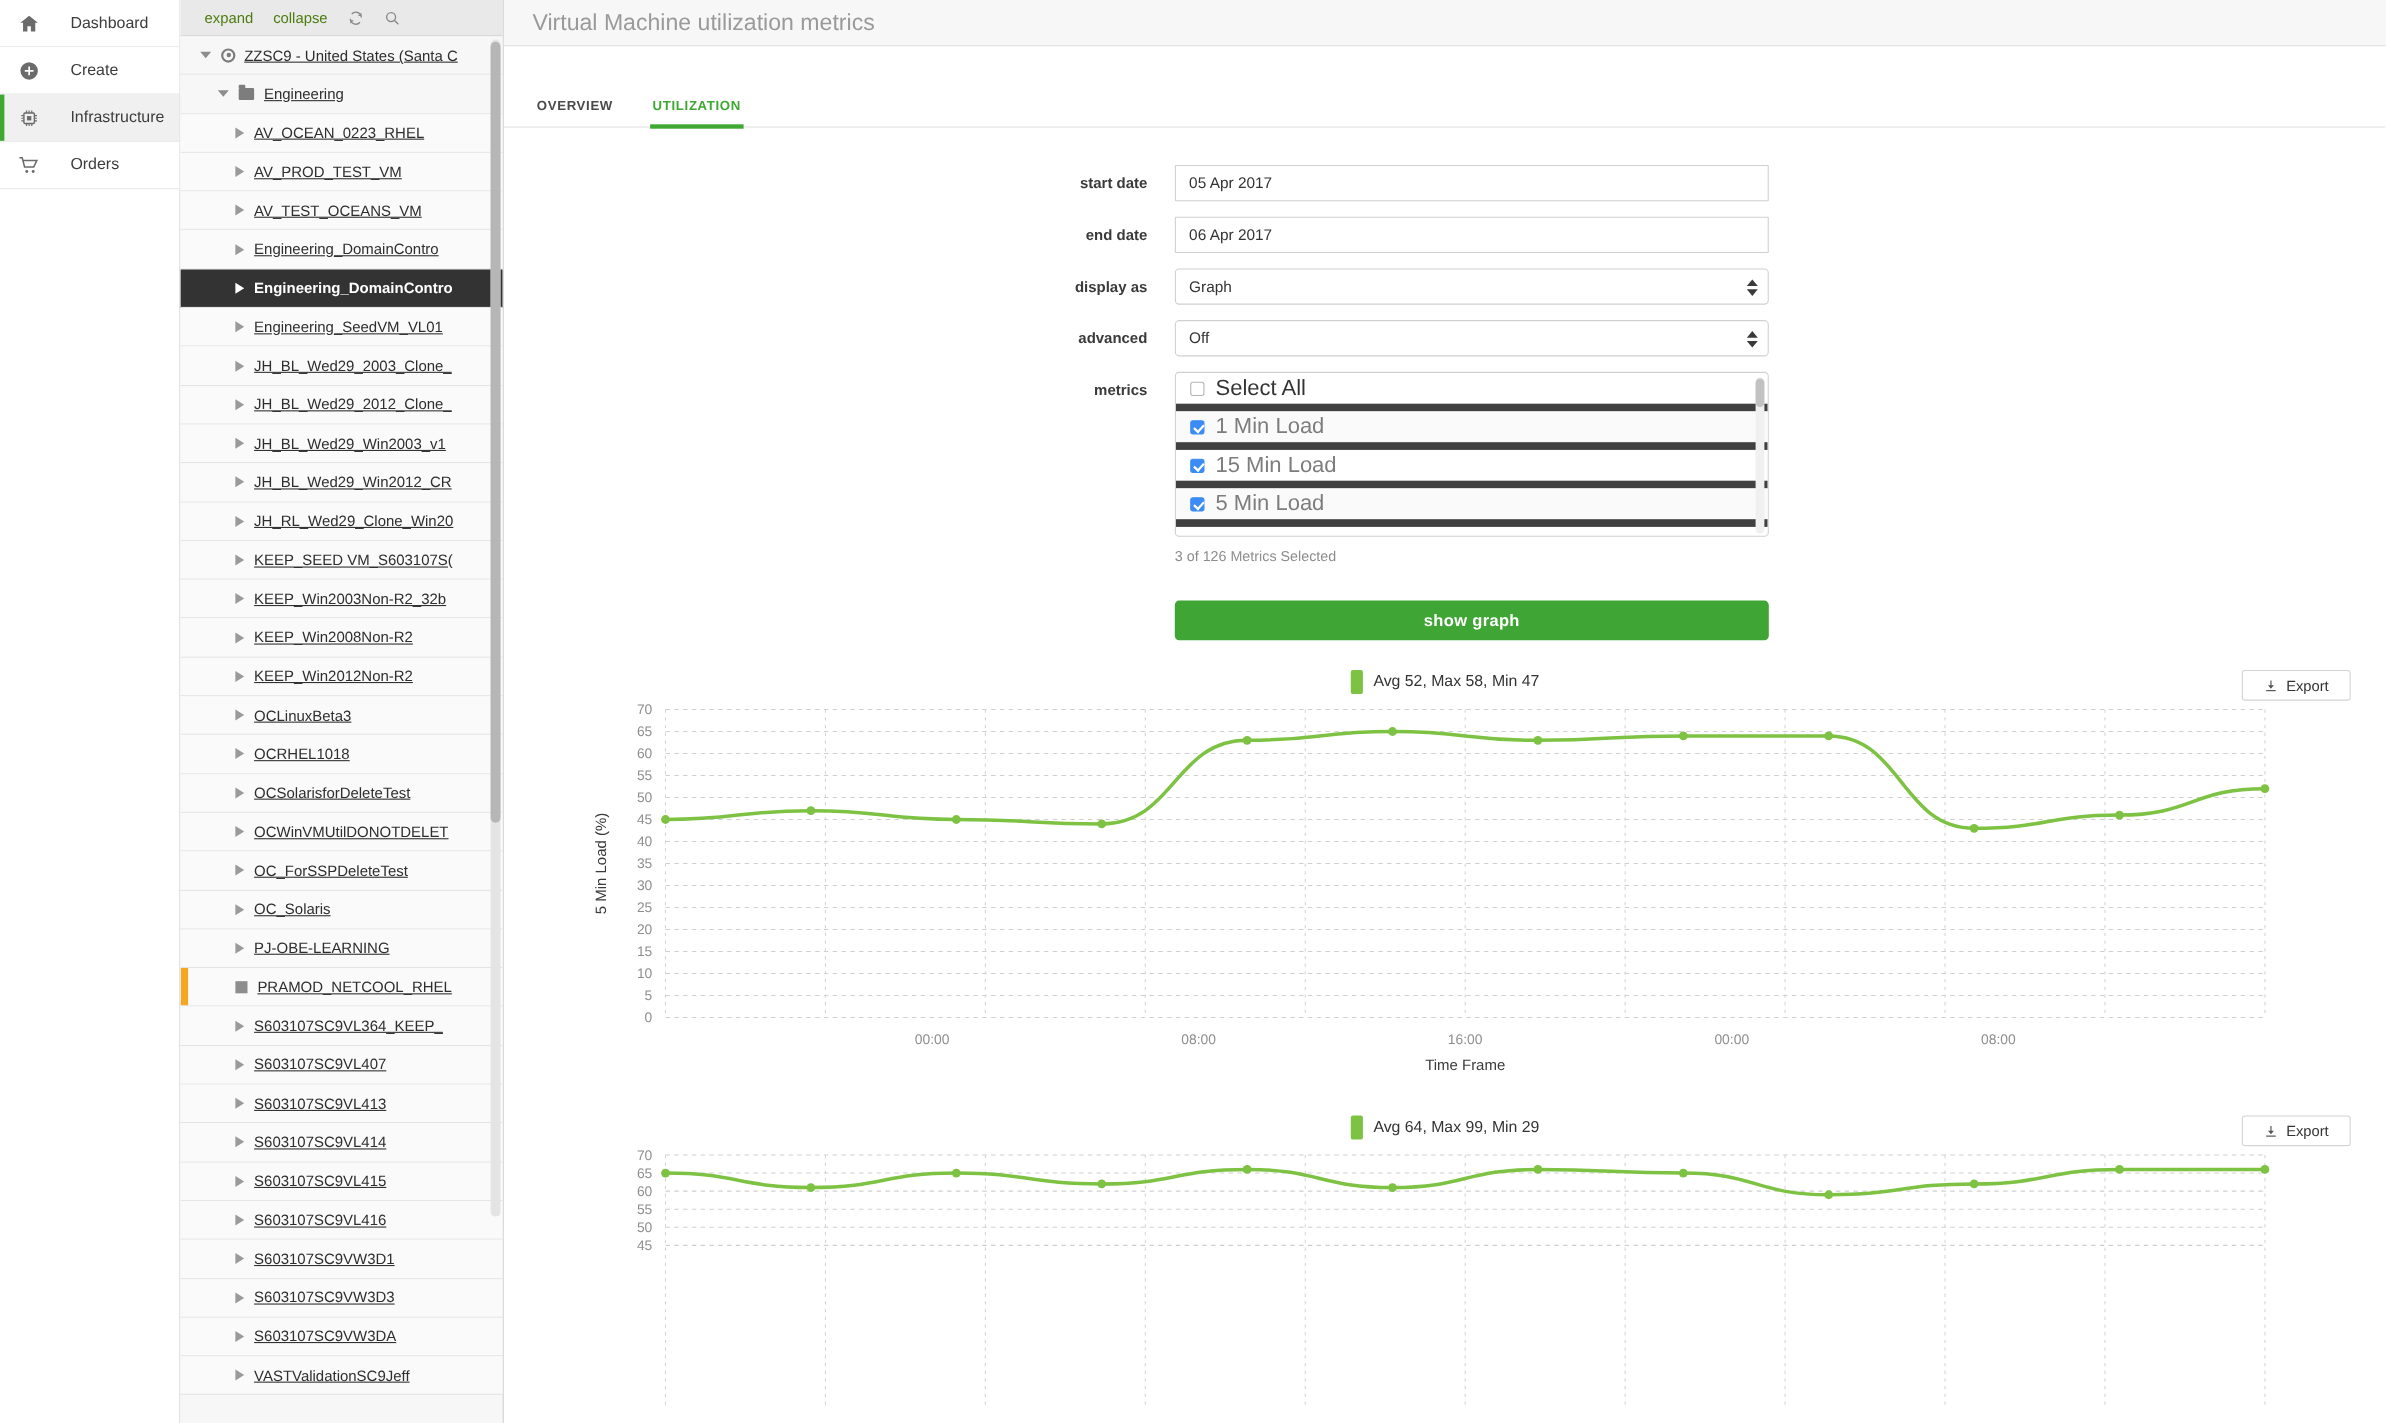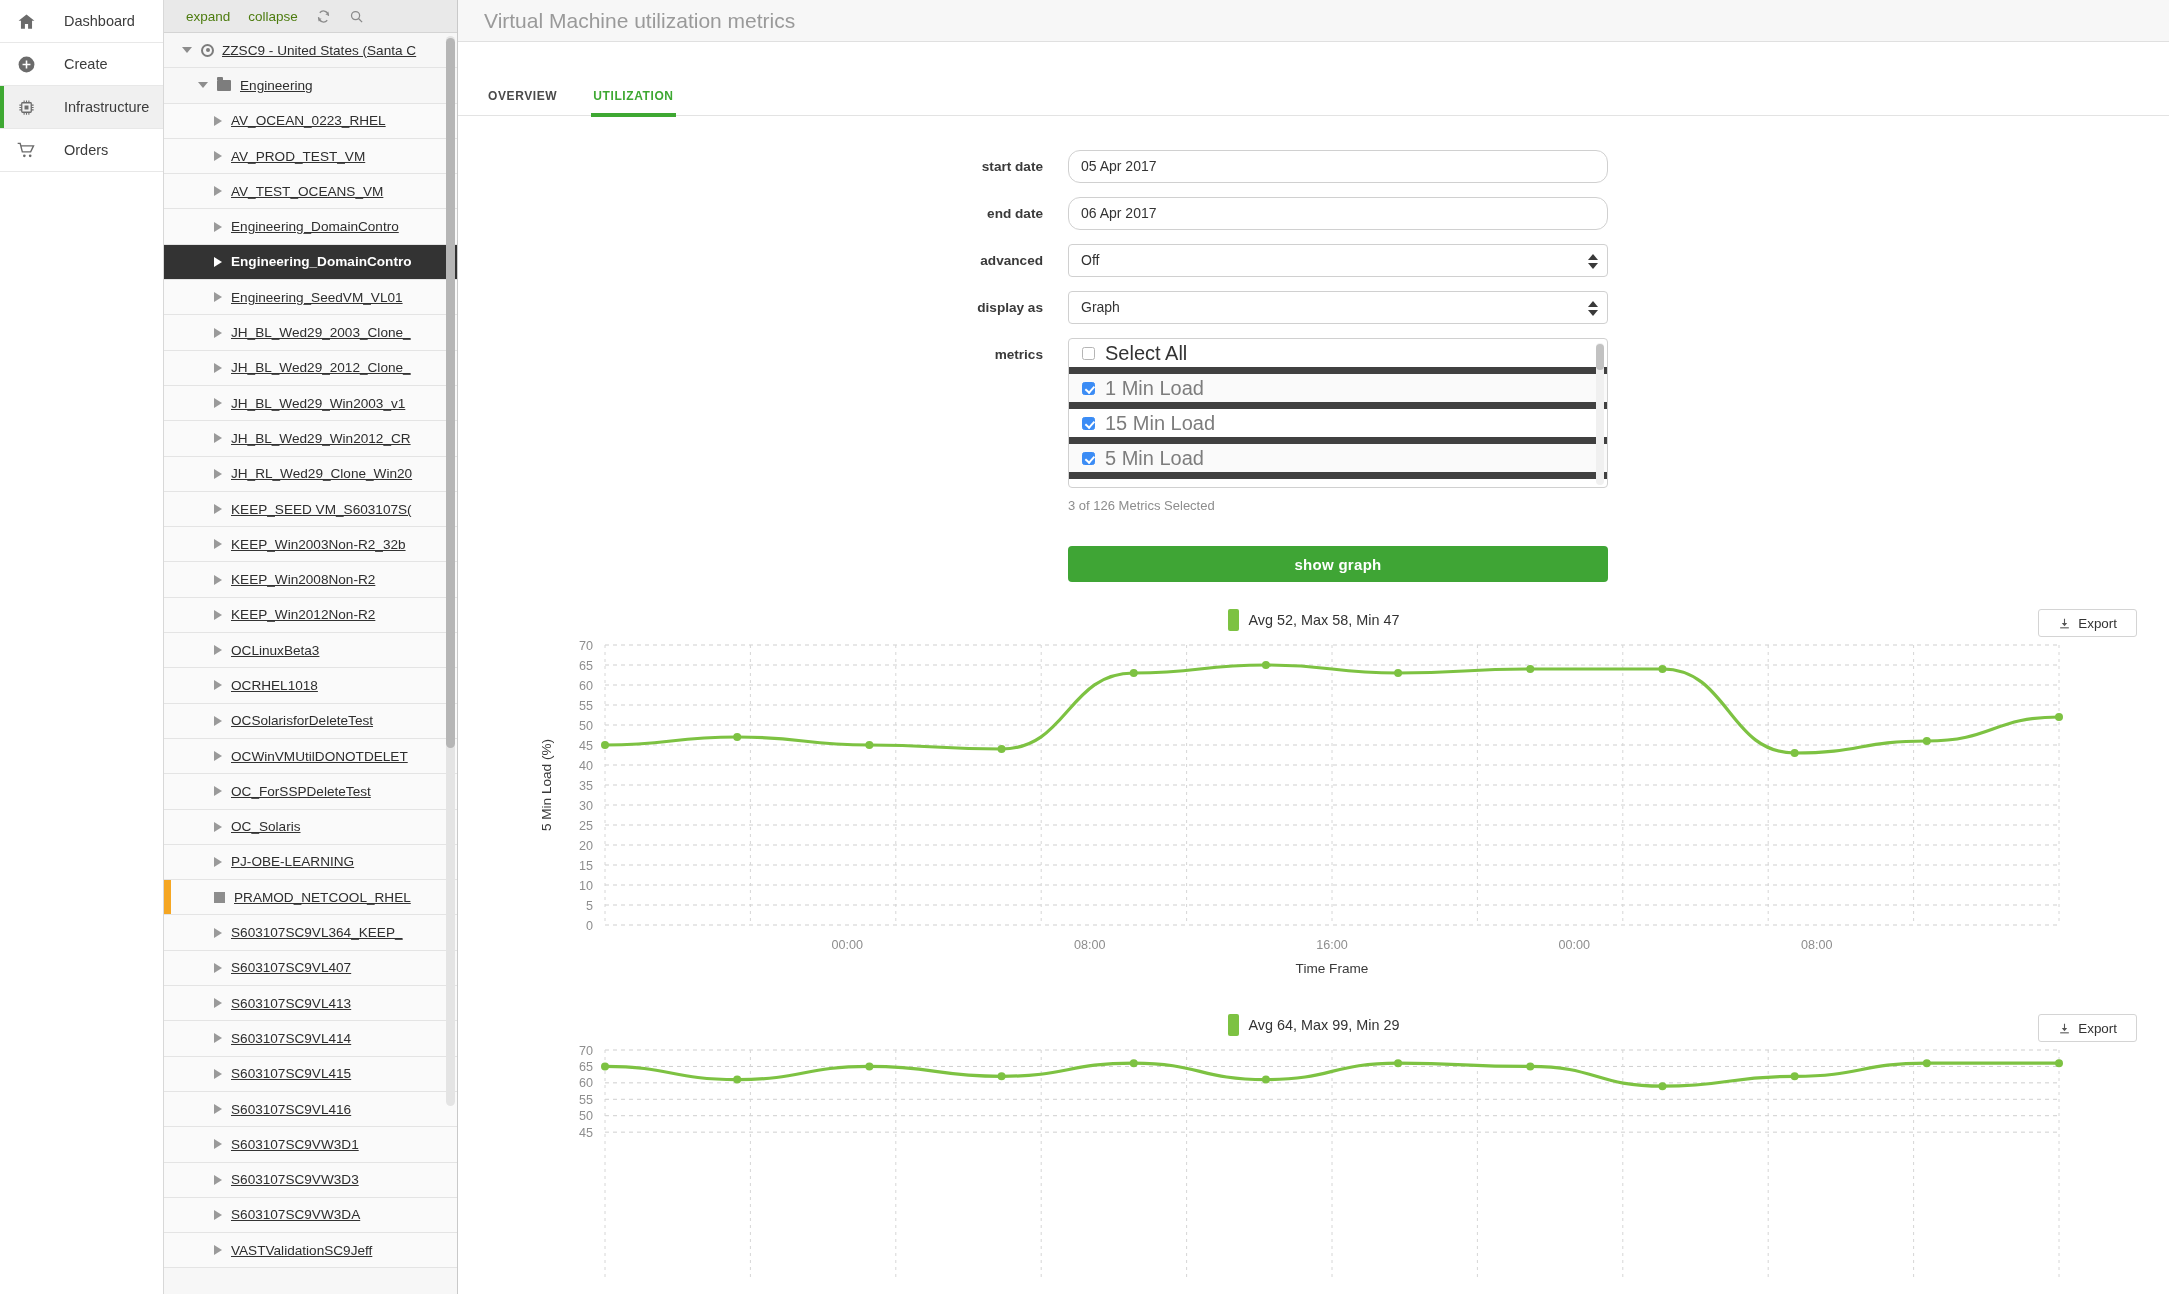--- a/index.html
+++ b/index.html
@@ -94,21 +94,21 @@
 
   
   .form { padding-top:34px; }
   .frow { display:flex; align-items:flex-start; margin-bottom:14px; }
   .flabel {
     width:610px; text-align:right; padding-right:25px; font-size:13.6px;
     font-weight:bold; color:#3a3a3a; padding-top:9px;
   }
   .fctl { width:540px; }
   .finput {
-    width:540px; height:33px; border:1px solid #d0d0d0; border-radius:12px;
+    width:540px; height:33px; border:1px solid #d0d0d0; border-radius:1px;
     background:#fff; font-size:14px; color:#333; padding:0 12px; line-height:31px;
   }
   .fselect {
     width:540px; height:33px; border:1px solid #d0d0d0; border-radius:4px;
     background:#fff; font-size:14px; color:#333; padding:0 12px; line-height:31px;
     position:relative;
   }
   .fselect .spin {
     position:absolute; right:9px; top:6px; width:10px; height:20px;
     display:flex; flex-direction:column; align-items:center; justify-content:center; gap:3px;
@@ -386,36 +386,36 @@
           <div class="finput">05 Apr 2017</div>
         </div>
       </div>
       <div class="frow">
         <div class="flabel">end date</div>
         <div class="fctl">
           <div class="finput">06 Apr 2017</div>
         </div>
       </div>
       <div class="frow">
+        <div class="flabel">display as</div>
+        <div class="fctl">
+          <div class="fselect">
+            <span>Graph</span>
+            <span class="spin">
+                <i class="up"></i>
+                <i class="dn"></i>
+              </span>
+          </div>
+        </div>
+      </div>
+      <div class="frow">
         <div class="flabel">advanced</div>
         <div class="fctl">
           <div class="fselect">
             <span>Off</span>
-            <span class="spin">
-                <i class="up"></i>
-                <i class="dn"></i>
-              </span>
-          </div>
-        </div>
-      </div>
-      <div class="frow">
-        <div class="flabel">display as</div>
-        <div class="fctl">
-          <div class="fselect">
-            <span>Graph</span>
             <span class="spin">
                 <i class="up"></i>
                 <i class="dn"></i>
               </span>
           </div>
         </div>
       </div>
       <div class="frow">
         <div class="flabel">metrics</div>
         <div class="fctl">

